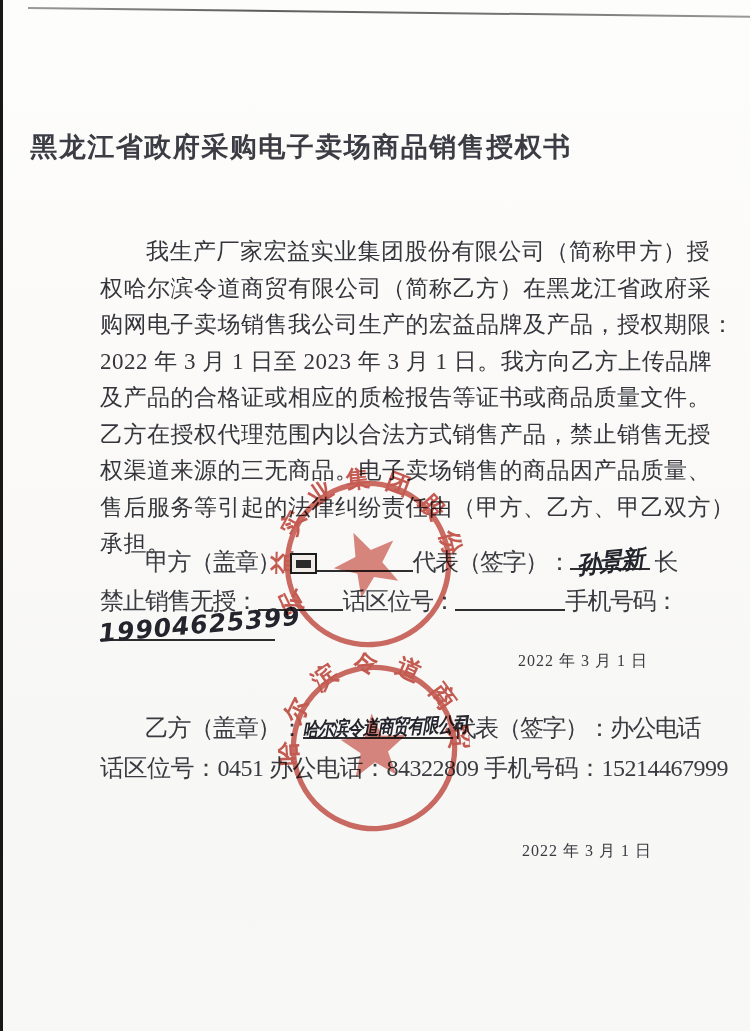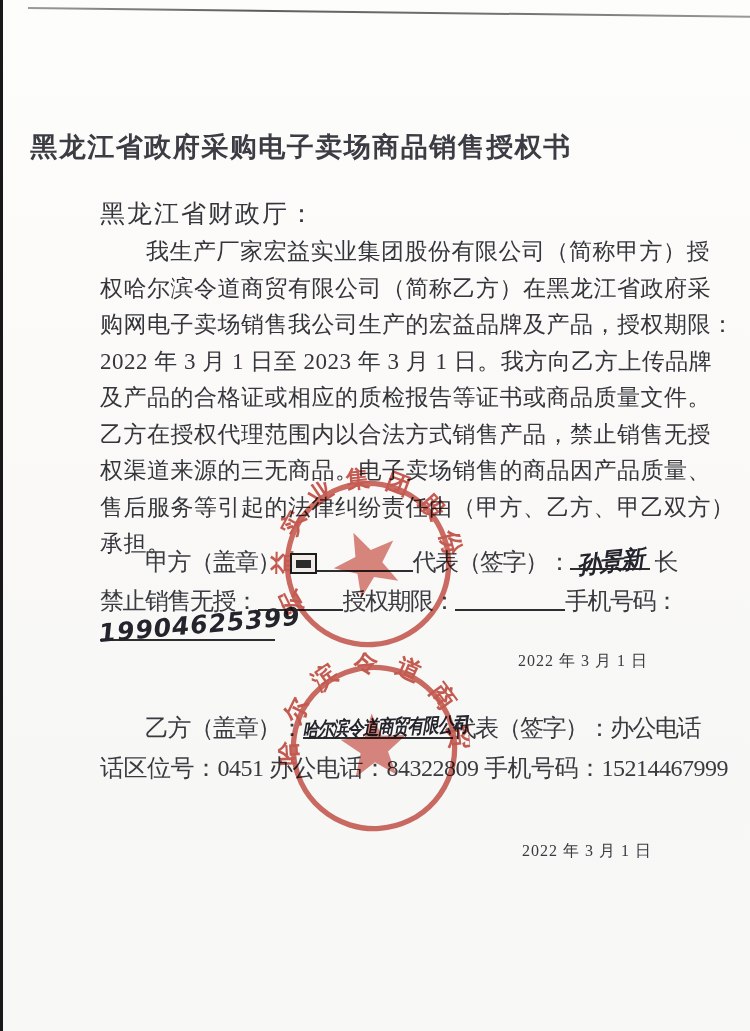--- a/index.html
+++ b/index.html
@@ -79,40 +79,39 @@
 </head>
 <body>
 
 <div class="page">
 
   <div class="edge-strip-left"></div>
   <div class="scan-line-top"></div>
 
   <div class="title">黑龙江省政府采购电子卖场商品销售授权书</div>
 
-  <div class="salutation">黑龙江省财政厅：</div>
 
   <div class="body-block">
     <div class="body-line first">我生产厂家宏益实业集团股份有限公司（简称甲方）授</div>
     <div class="body-line">权哈尔滨令道商贸有限公司（简称乙方）在黑龙江省政府采</div>
     <div class="body-line">购网电子卖场销售我公司生产的宏益品牌及产品，授权期限：</div>
     <div class="body-line">2022 年 3 月 1 日至 2023 年 3 月 1 日。我方向乙方上传品牌</div>
     <div class="body-line">及产品的合格证或相应的质检报告等证书或商品质量文件。</div>
     <div class="body-line">乙方在授权代理范围内以合法方式销售产品，禁止销售无授</div>
     <div class="body-line">权渠道来源的三无商品。电子卖场销售的商品因产品质量、</div>
     <div class="body-line">售后服务等引起的法律纠纷责任由（甲方、乙方、甲乙双方）</div>
     <div class="body-line last">承担。</div>
   </div>
 
   <div class="party-line" style="top:546px;">
     <span class="indent"></span><span>甲方（盖章）：</span><span class="blank w110"></span><span>代表（签字）：</span><span class="blank w80"><span class="hw sig-a">孙景新</span></span>&nbsp;<span>长</span>
   </div>
 
   <div class="party-line" style="top:585px;">
-    <span>禁止销售无授：</span><span class="blank w85"></span><span>授权期限：</span><span class="blank w110b"></span><span>手机号码：</span>
+    <span>禁止销售无授：</span><span class="blank w85"></span><span>话区位号：</span><span class="blank w110b"></span><span>手机号码：</span>
   </div>
 
   <div class="party-line" style="top:619px;">
     <span class="blank w175"><span class="hw hw-phone">19904625399</span></span>
   </div>
 
   <div class="date-line" style="top:651px;">2022 年 3 月 1 日</div>
 
   <div class="party-line" style="top:712px;">
     <span class="indent"></span><span>乙方（盖章）：</span><span class="blank w150"><span class="hw hw-company">哈尔滨令道商贸有限公司</span></span><span>代表（签字）：</span><span>办公电话</span>

